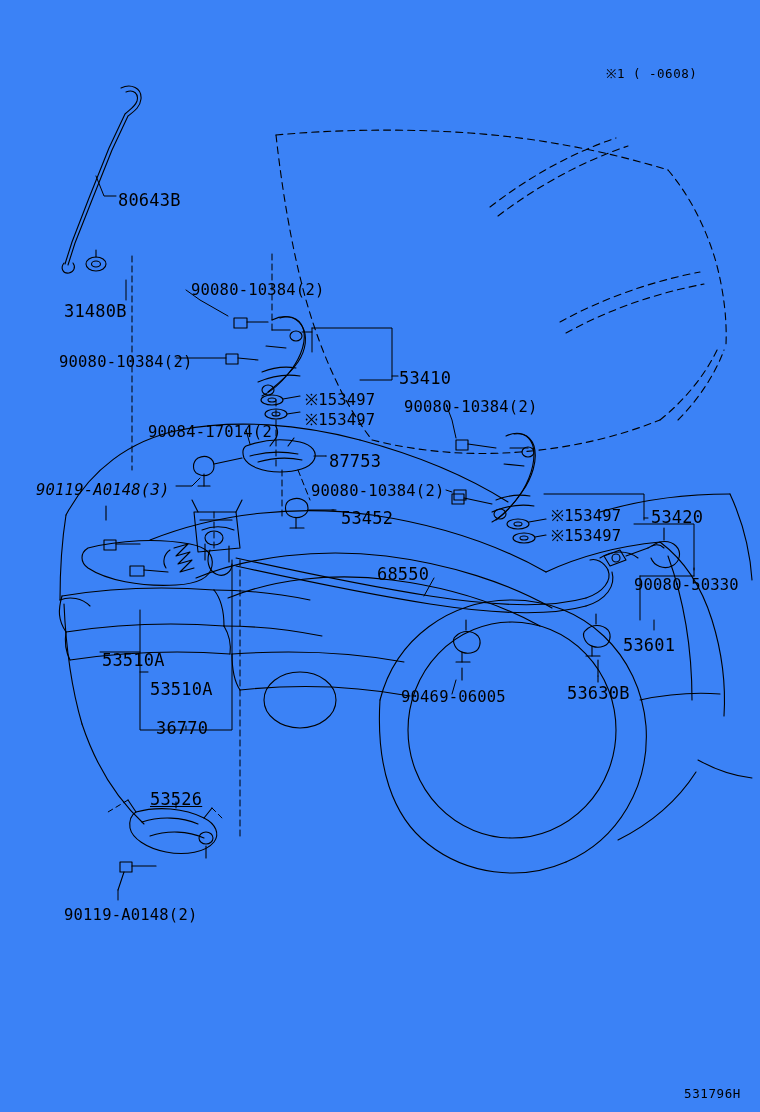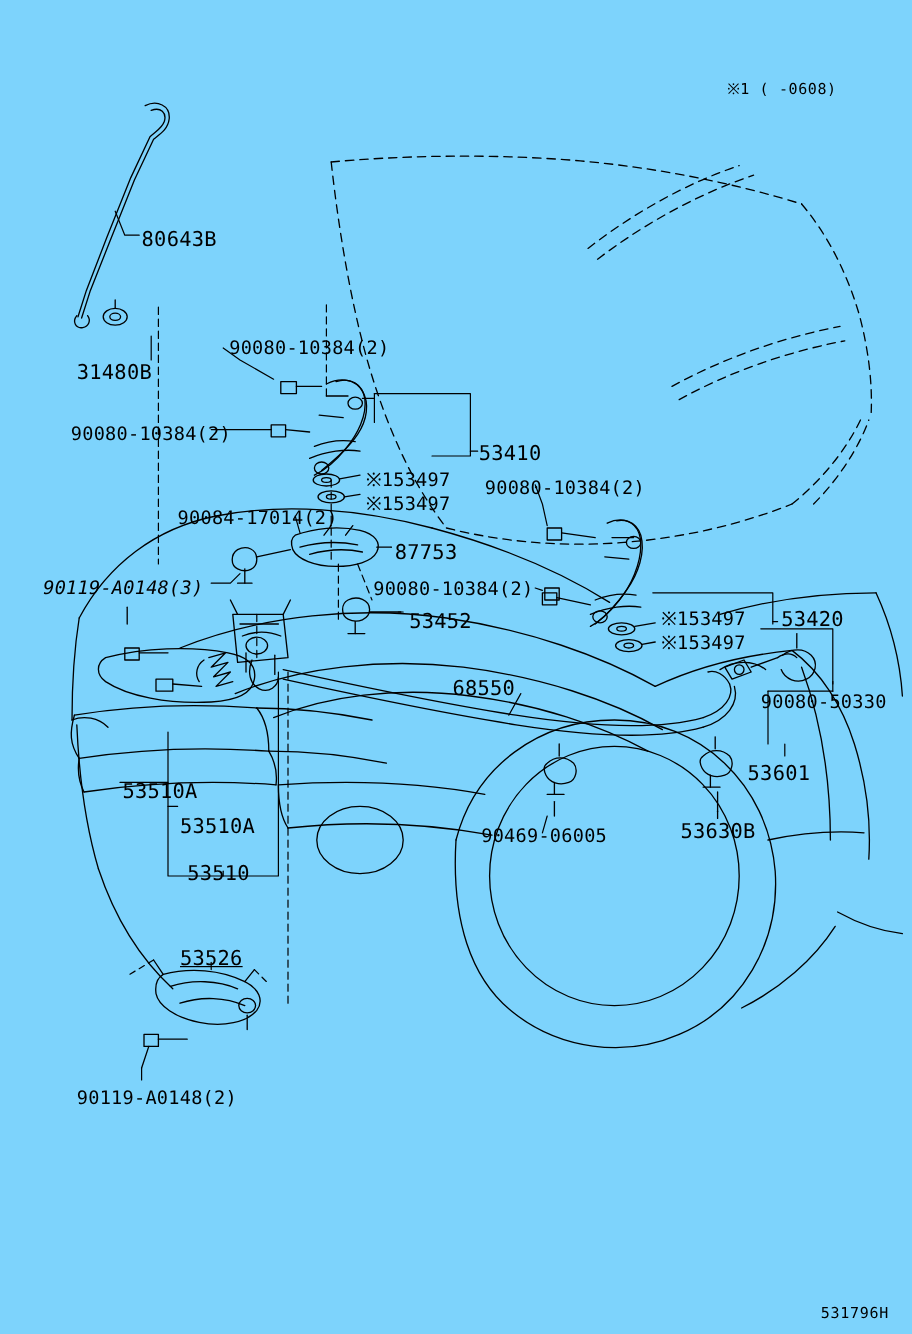--- a/index.html
+++ b/index.html
@@ -8,21 +8,21 @@
     background: #ffffff;
   }
   body {
     font-family: "DejaVu Sans Mono", monospace;
     color: #000000;
   }
   #page {
     position: relative;
     width: 760px;
     height: 1112px;
-    background: #7dd3fc;
+    background: #3b82f6;
     overflow: hidden;
   }
   #diagram-svg {
     position: absolute;
     left: 0;
     top: 0;
     width: 760px;
     height: 1112px;
   }
   .lbl {
@@ -317,19 +317,19 @@
   <div class="lbl" style="left:551px; top:509px;">※153497</div>
   <div class="lbl big" style="left:651px; top:509px;">53420</div>
   <div class="lbl" style="left:551px; top:529px;">※153497</div>
   <div class="lbl big" style="left:377px; top:566px;">68550</div>
   <div class="lbl" style="left:634px; top:578px;">90080-50330</div>
   <div class="lbl big" style="left:623px; top:637px;">53601</div>
   <div class="lbl big" style="left:102px; top:652px;">53510A</div>
   <div class="lbl big" style="left:150px; top:681px;">53510A</div>
   <div class="lbl" style="left:401px; top:690px;">90469-06005</div>
   <div class="lbl big" style="left:567px; top:685px;">53630B</div>
-  <div class="lbl big" style="left:156px; top:720px;">53510</div>
+  <div class="lbl big" style="left:156px; top:720px;">36770</div>
   <div class="lbl big" style="left:150px; top:791px;text-decoration:underline;">53526</div>
   <div class="lbl" style="left:64px; top:908px;">90119-A0148(2)</div>
 
   <div class="lbl code" style="left:684px; top:1088px;">531796H</div>
 
 </div>
 
 </body></html>

